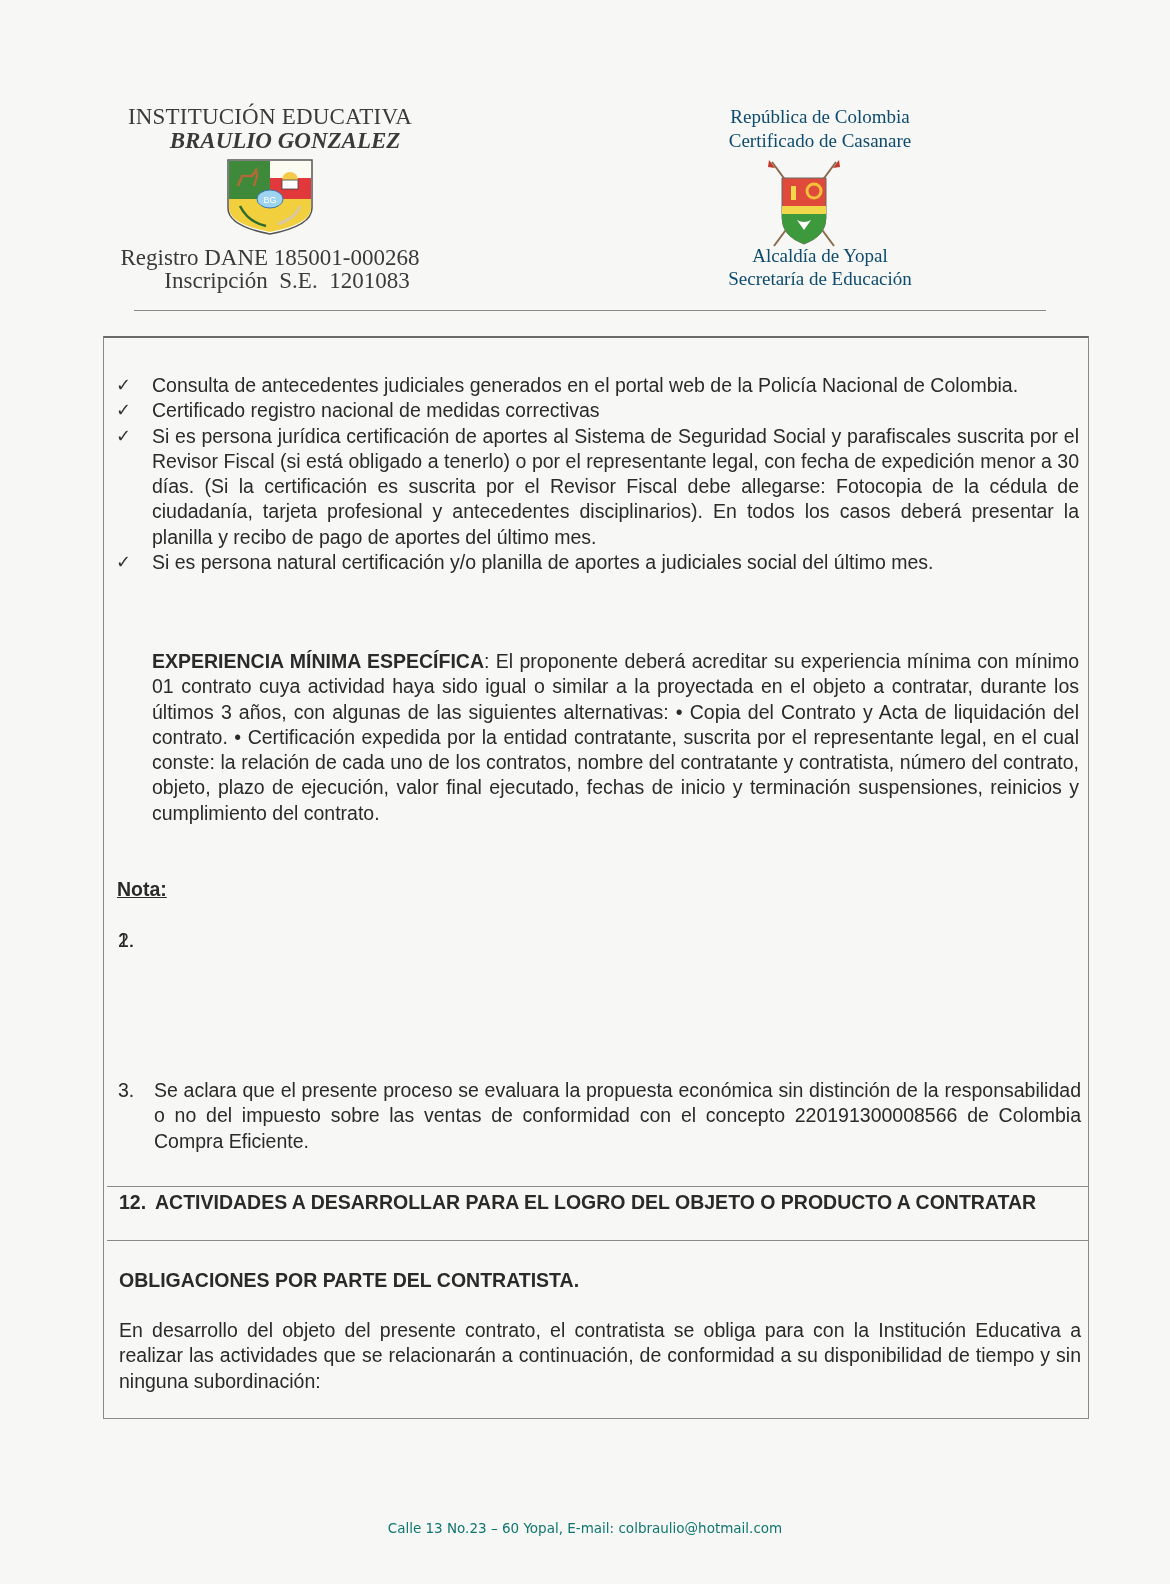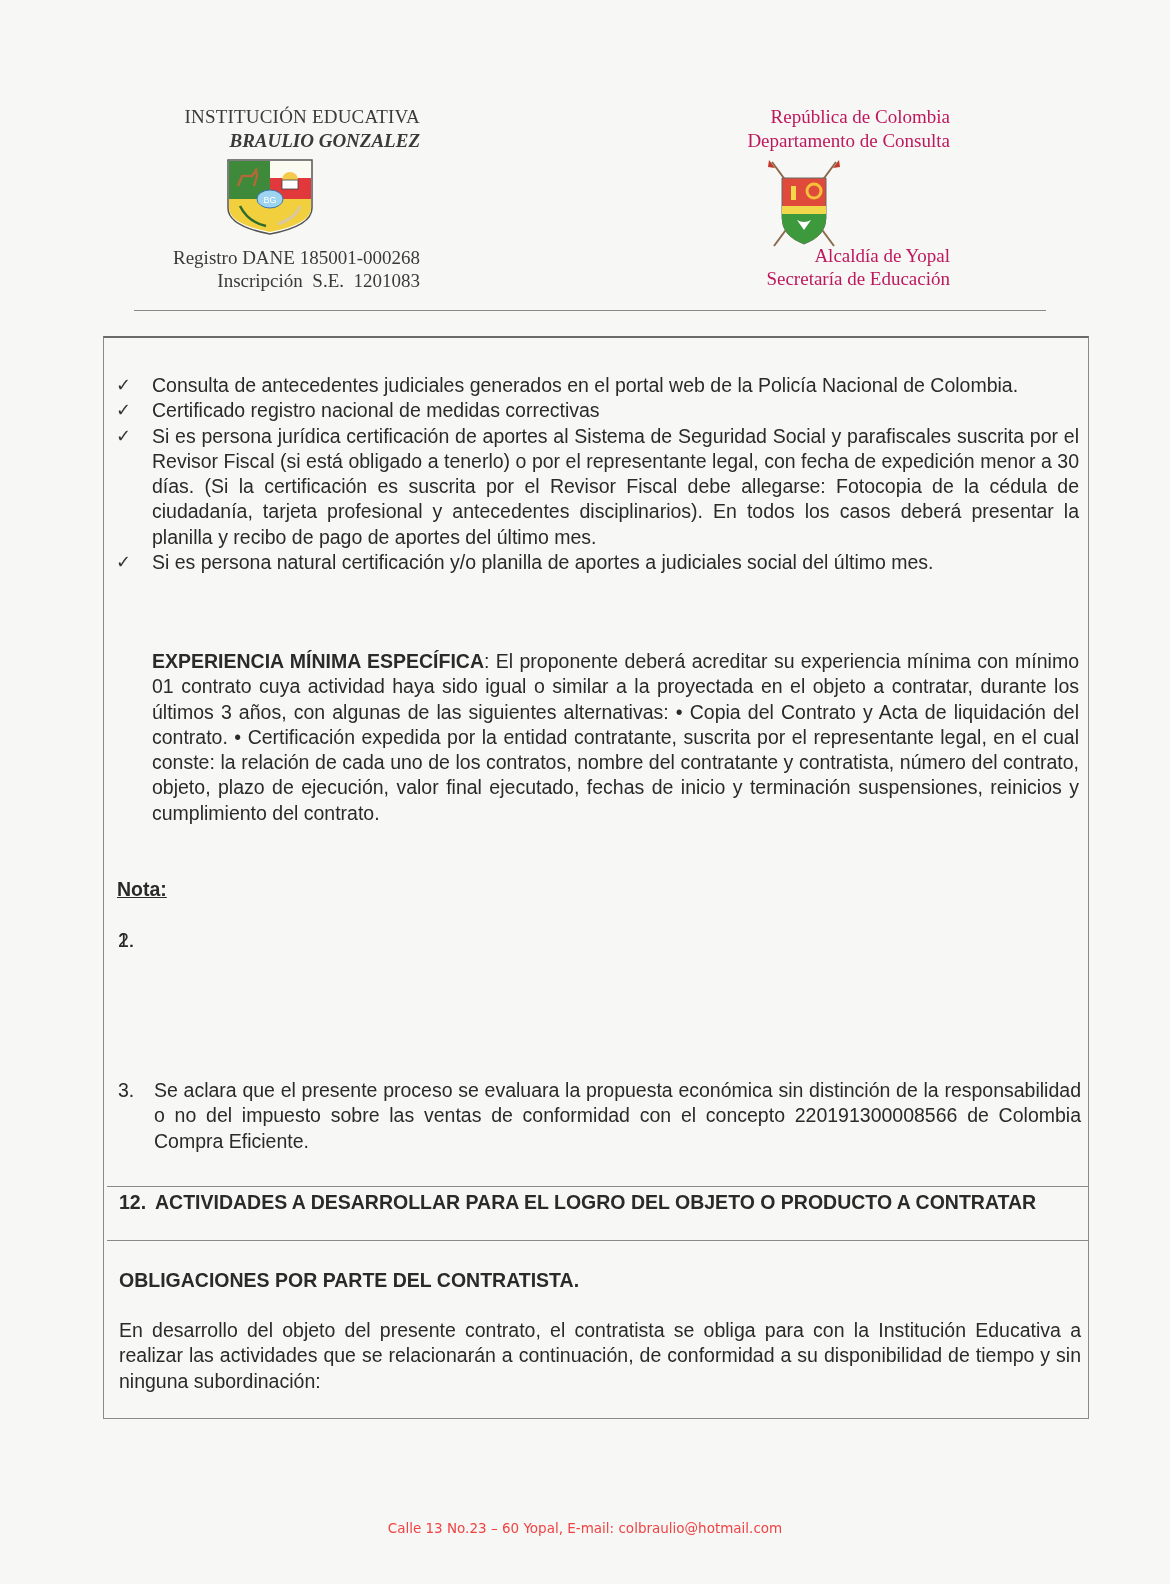--- a/index.html
+++ b/index.html
@@ -8,31 +8,31 @@
     background: #f7f7f6;
     position: relative;
     overflow: hidden;
     color: #222;
   }
   .serif { font-family: "Liberation Serif", "DejaVu Serif", serif; }
 
   
   .hdr-left {
     position: absolute; left: 120px; top: 105px; width: 300px;
-    text-align: right; font-size: 19px; color: #3a3a3a; line-height: 24px;
+    text-align: center; font-size: 23px; color: #3a3a3a; line-height: 24px;
   }
   .hdr-left .inst { display: block; letter-spacing: 0.2px; }
   .hdr-left .name { display: block; font-style: italic; font-weight: bold; padding-left: 30px; }
   .hdr-left .reg { position: absolute; top: 141px; left: 0; width: 300px; line-height: 23px; }
   .hdr-left .reg span { display: block; }
   .hdr-left .reg .l2 { padding-left: 34px; }
 
   .hdr-right {
     position: absolute; left: 690px; top: 105px; width: 260px;
-    text-align: right; font-size: 19px; color: #be185d; line-height: 24px;
+    text-align: center; font-size: 19px; color: #0c4a6e; line-height: 24px;
   }
   .hdr-right span { display: block; }
   .hdr-right .bot { position: absolute; top: 139px; left: 0; width: 260px; line-height: 23px; }
 
   .logo-left { position: absolute; left: 226px; top: 158px; width: 88px; height: 78px; }
   .logo-right { position: absolute; left: 764px; top: 158px; width: 80px; height: 92px; }
 
   .rule-top {
     position: absolute; left: 134px; top: 310px; width: 912px; height: 1px;
     background: #8a8a8a;
@@ -71,21 +71,21 @@
   }
   .sec12 .t { position: absolute; left: 12px; top: 3px; width: 960px; font-weight: bold; }
   .sec12 .t .n { position: absolute; left: 0; top: 0; }
   .sec12 .t .body { display: block; padding-left: 36px; text-align: justify; }
 
   .oblig-h { position: absolute; left: 15px; top: 930px; font-weight: bold; }
   .oblig-p { position: absolute; left: 15px; top: 980px; width: 962px; }
 
   .footer {
     position: absolute; left: 0; width: 1170px; top: 1520px; text-align: center;
-    font-family: "DejaVu Sans", "Liberation Sans", sans-serif; font-size: 13.5px; color: #ef4444;
+    font-family: "DejaVu Sans", "Liberation Sans", sans-serif; font-size: 13.5px; color: #0f766e;
   }
 </style>
 </head>
 <body>
 
 <div class="hdr-left serif">
   <span class="inst">INSTITUCIÓN EDUCATIVA</span>
   <span class="name">BRAULIO GONZALEZ</span>
   <div class="reg">
     <span>Registro DANE 185001-000268</span>
@@ -105,21 +105,21 @@
     <path d="M12 28 L16 18 L26 18 L30 12 L31 18 L28 28" fill="none" stroke="#b06a3a" stroke-width="2.5"></path>
     <ellipse cx="44" cy="41" rx="13" ry="9" fill="#9fd4f0" stroke="#3577b5" stroke-width="1"></ellipse>
     <text x="44" y="45" font-size="9" text-anchor="middle" fill="#fff" font-family="Liberation Sans, sans-serif">BG</text>
     <path d="M14 48 Q22 64 40 68" fill="none" stroke="#2e6b2e" stroke-width="2.5"></path>
     <path d="M52 66 Q70 60 74 48" fill="none" stroke="#d9c7a0" stroke-width="3"></path>
   </svg>
 </div>
 
 <div class="hdr-right serif">
   <span>República de Colombia</span>
-  <span>Departamento de Consulta</span>
+  <span>Certificado de Casanare</span>
   <div class="bot">
     <span>Alcaldía de Yopal</span>
     <span>Secretaría de Educación</span>
   </div>
 </div>
 
 <div class="logo-right">
   <svg width="80" height="92" viewBox="0 0 80 92">
     <line x1="8" y1="4" x2="70" y2="88" stroke="#8a6a4a" stroke-width="2"></line>
     <line x1="72" y1="4" x2="10" y2="88" stroke="#8a6a4a" stroke-width="2"></line>

